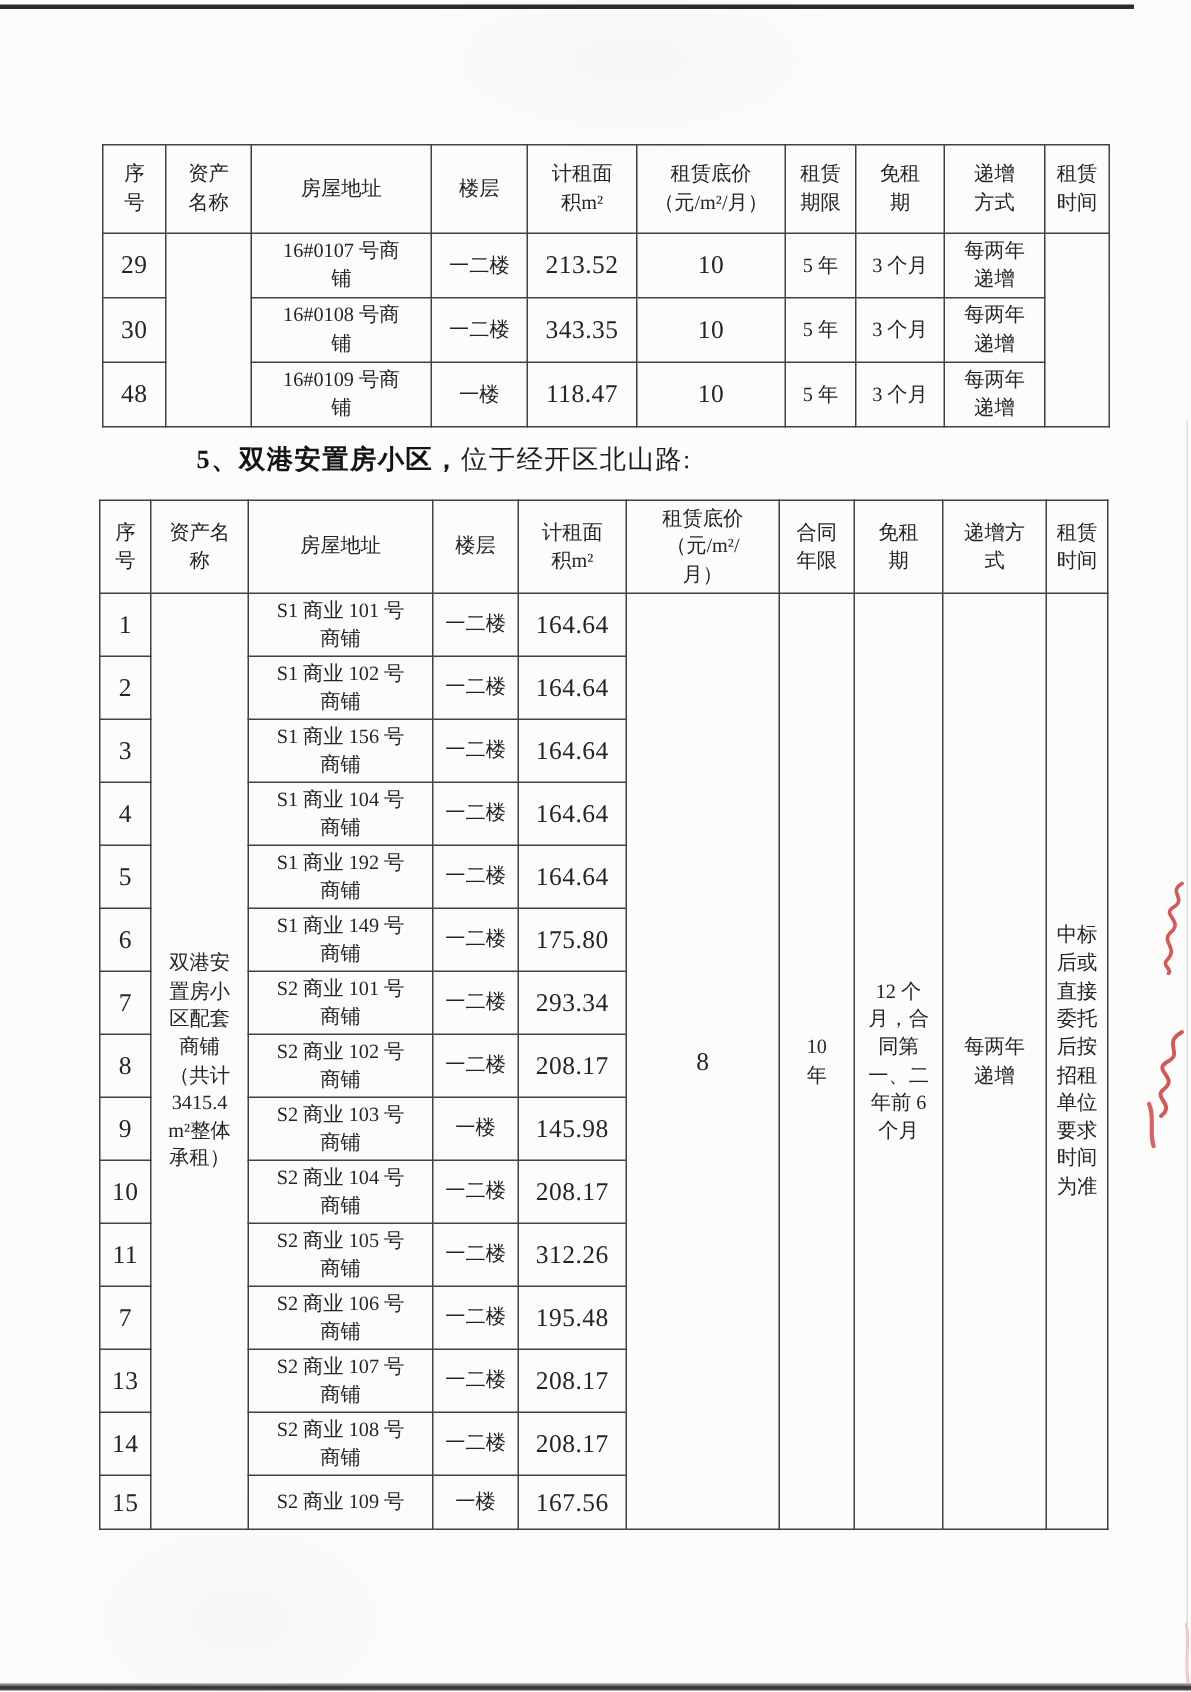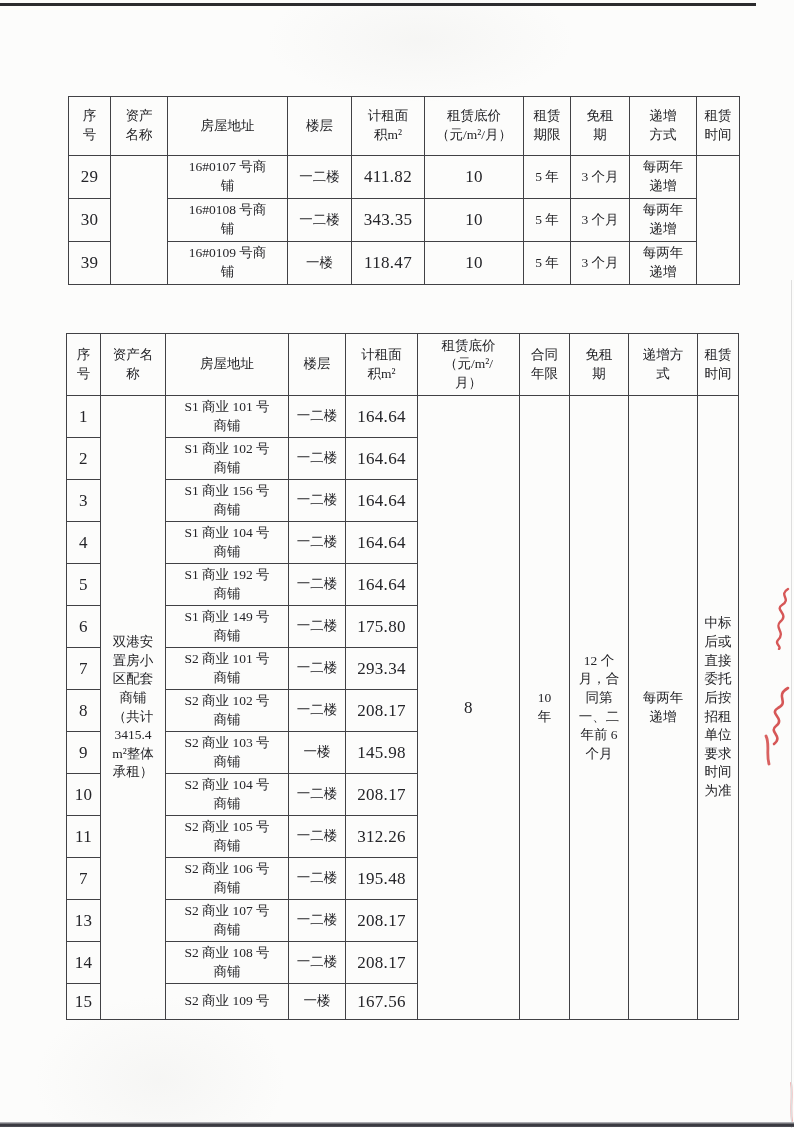--- a/index.html
+++ b/index.html
@@ -103,55 +103,56 @@
 时间</th>
         </tr>
       </thead>
     <tbody>
         <tr>
           <td class="num">29</td>
           <td rowspan="3"></td>
           <td>16#0107 号商
 铺</td>
           <td>一二楼</td>
-          <td class="num">411.82</td>
+          <td class="num">213.52</td>
           <td class="num">10</td>
           <td>5 年</td>
           <td>3 个月</td>
           <td>每两年
 递增</td>
           <td rowspan="3"></td>
         </tr>
         <tr>
           <td class="num">30</td>
           <td>16#0108 号商
 铺</td>
           <td>一二楼</td>
           <td class="num">343.35</td>
           <td class="num">10</td>
           <td>5 年</td>
           <td>3 个月</td>
           <td>每两年
 递增</td>
         </tr>
         <tr>
-          <td class="num">39</td>
+          <td class="num">48</td>
           <td>16#0109 号商
 铺</td>
           <td>一楼</td>
           <td class="num">118.47</td>
           <td class="num">10</td>
           <td>5 年</td>
           <td>3 个月</td>
           <td>每两年
 递增</td>
         </tr>
       </tbody>
   </table>
 
+  <div class="heading"><span class="b">5、双港安置房小区，</span><span>位于经开区北山路:</span></div>
 
   <table id="t2">
     <colgroup>
         <col style="width: 34px;">
         <col style="width: 65px;">
         <col style="width: 123px;">
         <col style="width: 57px;">
         <col style="width: 72px;">
         <col style="width: 102px;">
         <col style="width: 50px;">

